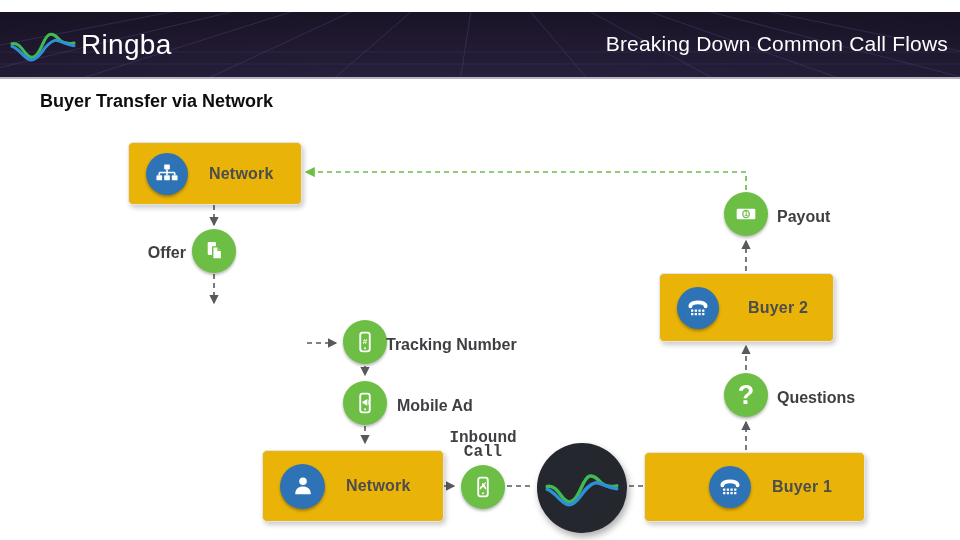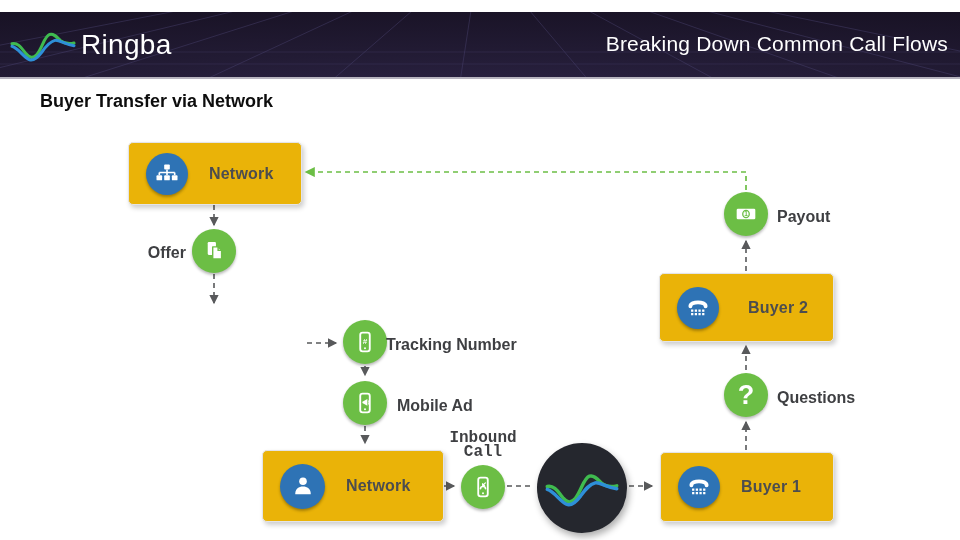--- a/index.html
+++ b/index.html
@@ -132,21 +132,21 @@
   <div class="node" style="left:262px;top:450px;width:180px;height:70px;">
     <div class="node-circle" style="width:45px;height:45px;">
       <svg viewBox="0 0 24 24" fill="#ffffff">
         <circle cx="12" cy="7.6" r="3.5"></circle>
         <path d="M4.9,19.6 v-0.9 c0,-3.9 3.2,-6.3 7.1,-6.3 s7.1,2.4 7.1,6.3 v0.9 z"></path>
       </svg>
     </div>
     <span class="node-label">Network</span>
   </div>
 
-  <div class="node" style="left:660px;top:452px;width:172px;height:68px;">
+  <div class="node" style="left:644px;top:452px;width:172px;height:68px;padding-left:47px;">
     <div class="node-circle">
       <svg viewBox="0 0 24 24" fill="#ffffff">
         <path d="M5,10.4 C5,5.6 19,5.6 19,10.4" fill="none" stroke="#ffffff" stroke-width="3.6" stroke-linecap="round"></path>
         <g>
           <rect x="5.6" y="13.4" width="2.1" height="2.1"></rect>
             <rect x="9.0" y="13.4" width="2.1" height="2.1"></rect>
           <rect x="12.4" y="13.4" width="2.1" height="2.1"></rect>
             <rect x="15.8" y="13.4" width="2.1" height="2.1"></rect>
           <rect x="5.6" y="16.6" width="2.1" height="2.1"></rect>
             <rect x="9.0" y="16.6" width="2.1" height="2.1"></rect>

